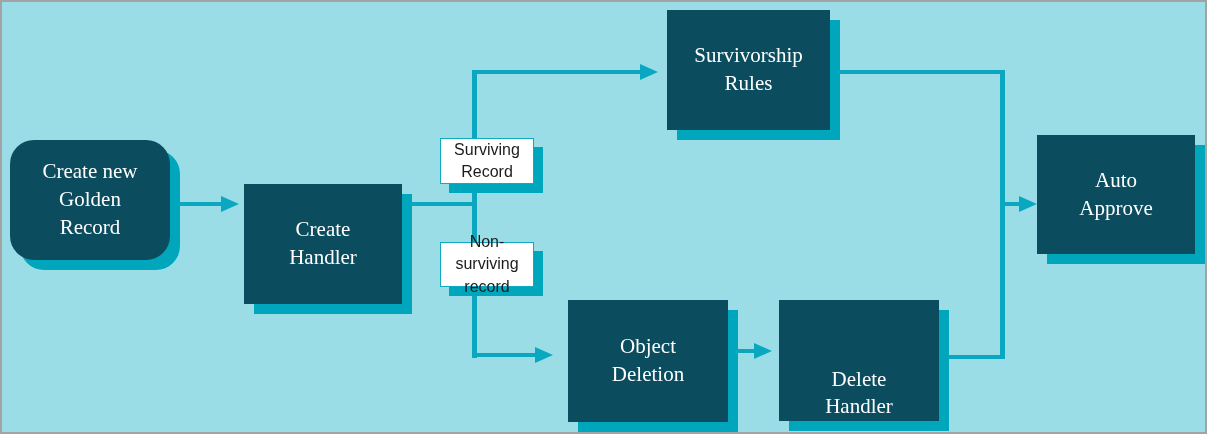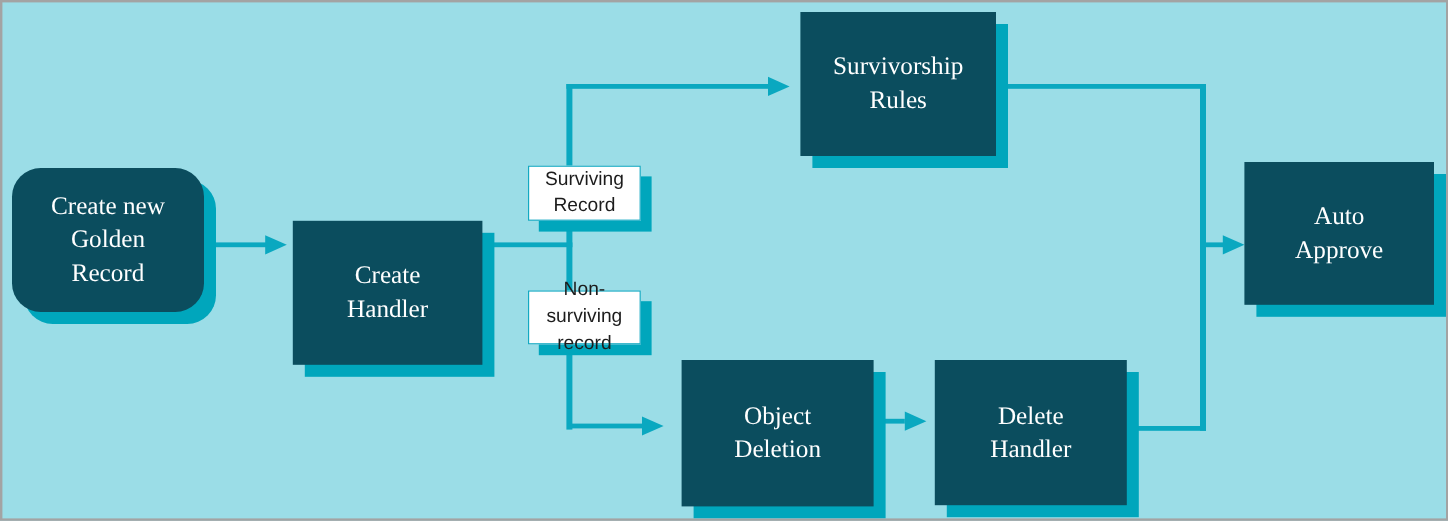--- a/index.html
+++ b/index.html
@@ -115,21 +115,21 @@
   <div class="node" style="left:665px;top:8px;width:163px;height:120px;">
     <span class="node-label">Survivorship
 Rules</span>
   </div>
 
   <div class="node" style="left:566px;top:298px;width:160px;height:122px;">
     <span class="node-label">Object
 Deletion</span>
   </div>
 
-  <div class="node" style="left:777px;top:298px;width:160px;height:121px;">
+  <div class="node" style="left:777px;top:298px;width:160px;height:121px;align-items:flex-end;">
     <span class="node-label">Delete
 Handler</span>
   </div>
 
   <div class="node" style="left:1035px;top:133px;width:158px;height:119px;">
     <span class="node-label">Auto
 Approve</span>
   </div>
 
   <div class="edge-tag" style="left:438px;top:136px;width:94px;height:46px;">

